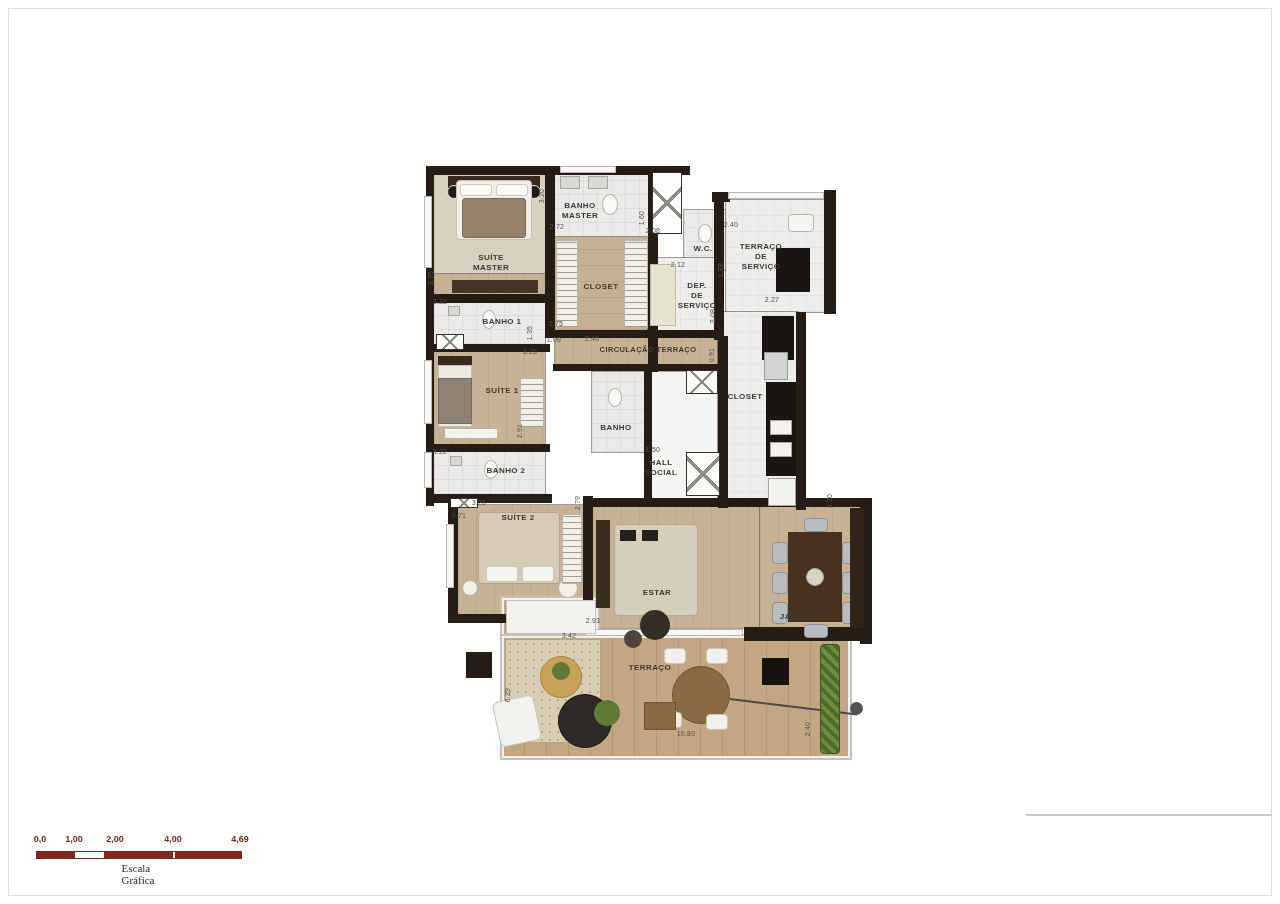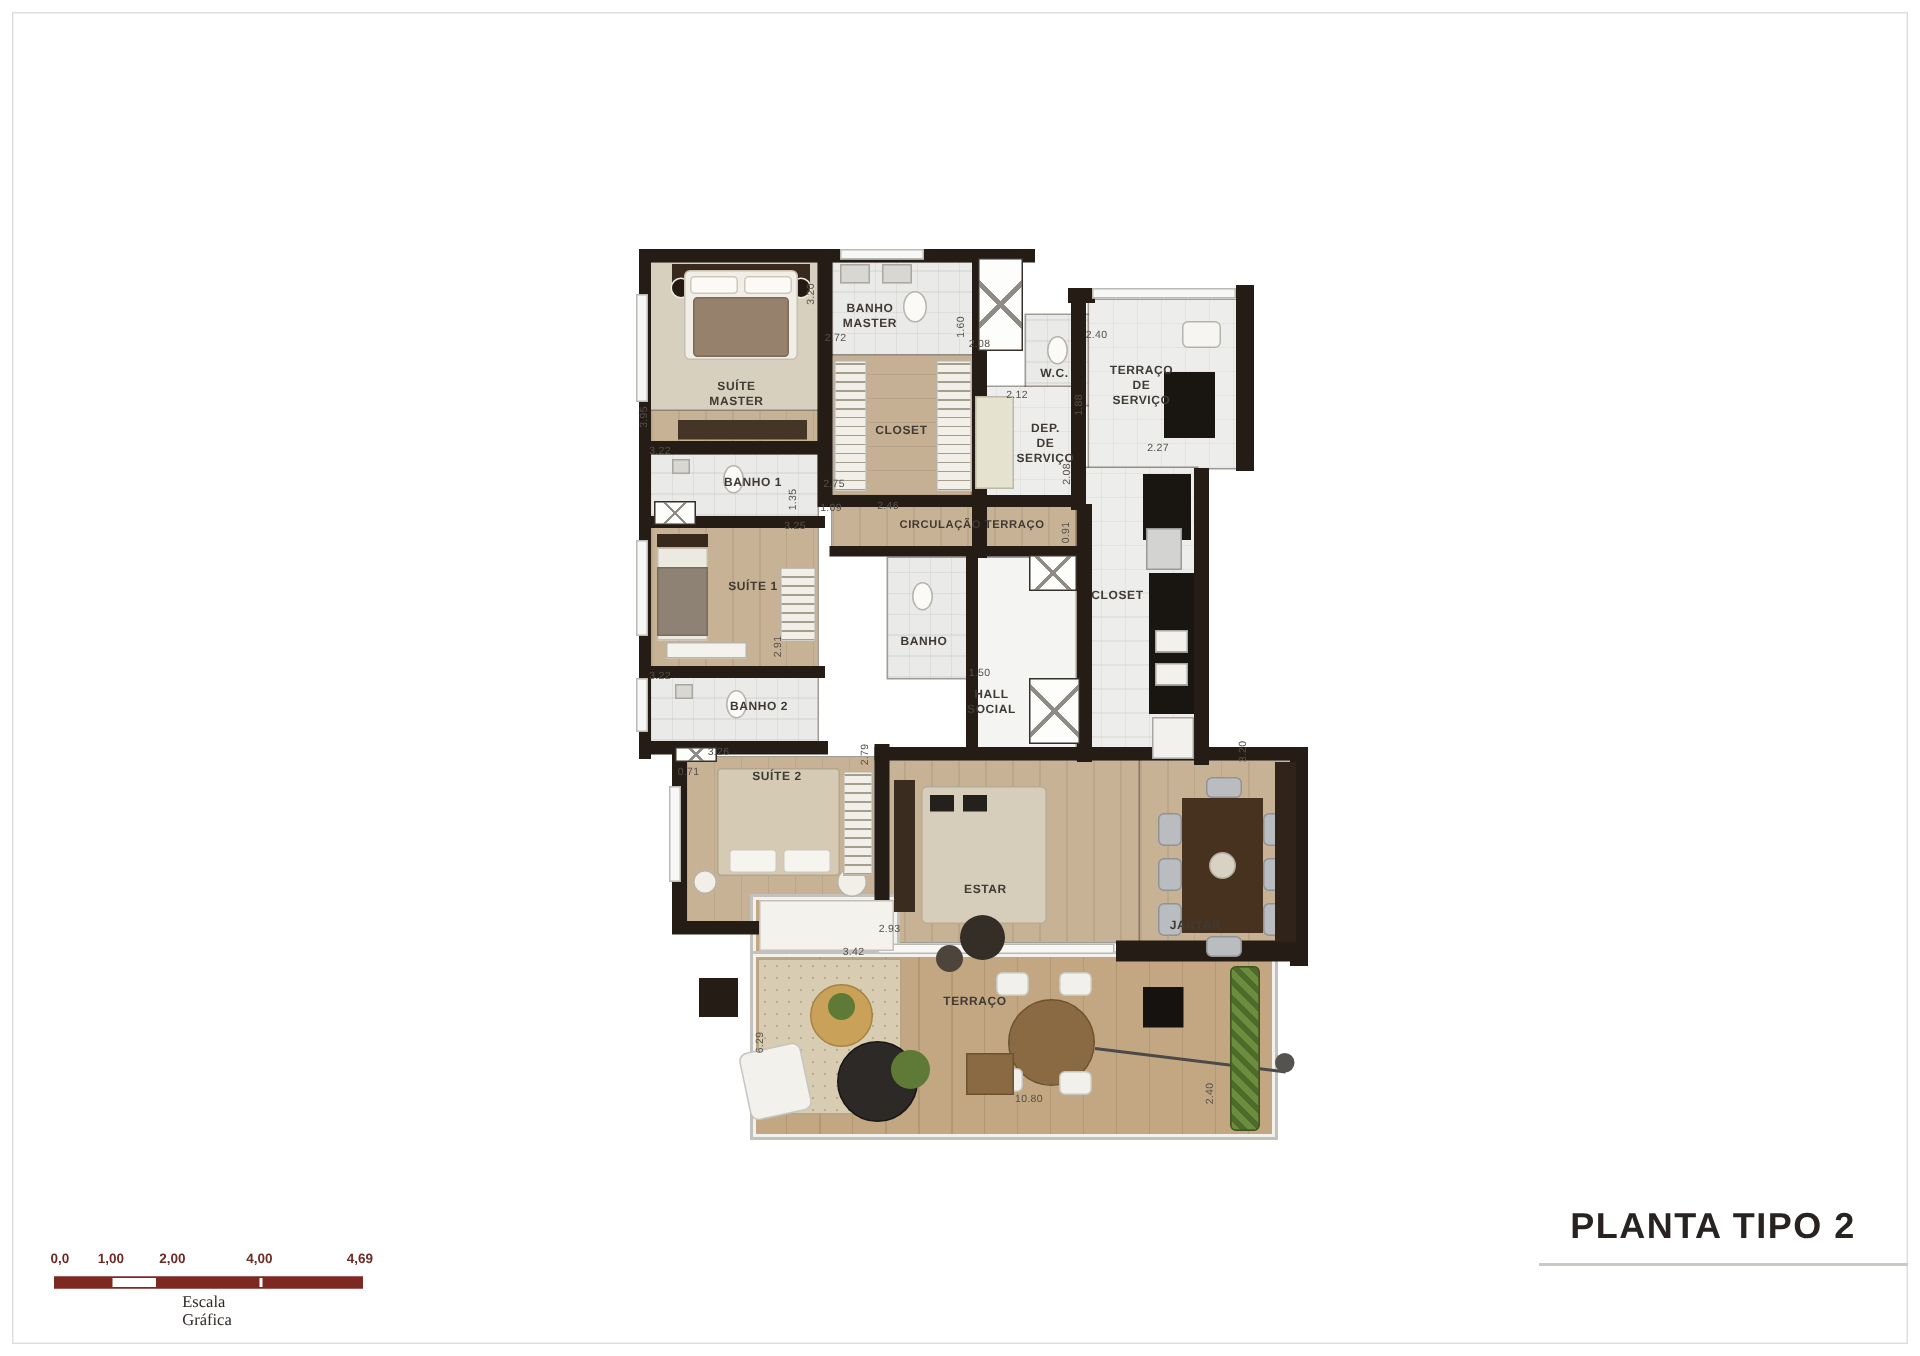--- a/index.html
+++ b/index.html
@@ -252,16 +252,15 @@
     <span class="sb-tick" style="left:173px">4,00</span>
     <span class="sb-tick" style="left:240px">4,69</span>
     <div class="sb-bar">
       <div class="sb-seg-white"></div>
       <div class="sb-seg-tick"></div>
     </div>
     <div class="sb-caption">Escala Gráfica</div>
   </div>
 
   <div class="titleblock">
-    <div class="tb-title">PLANTA TIPO 2</div>
     <div class="tb-rule"></div>
   </div>
 </div>
 
 </body></html>

